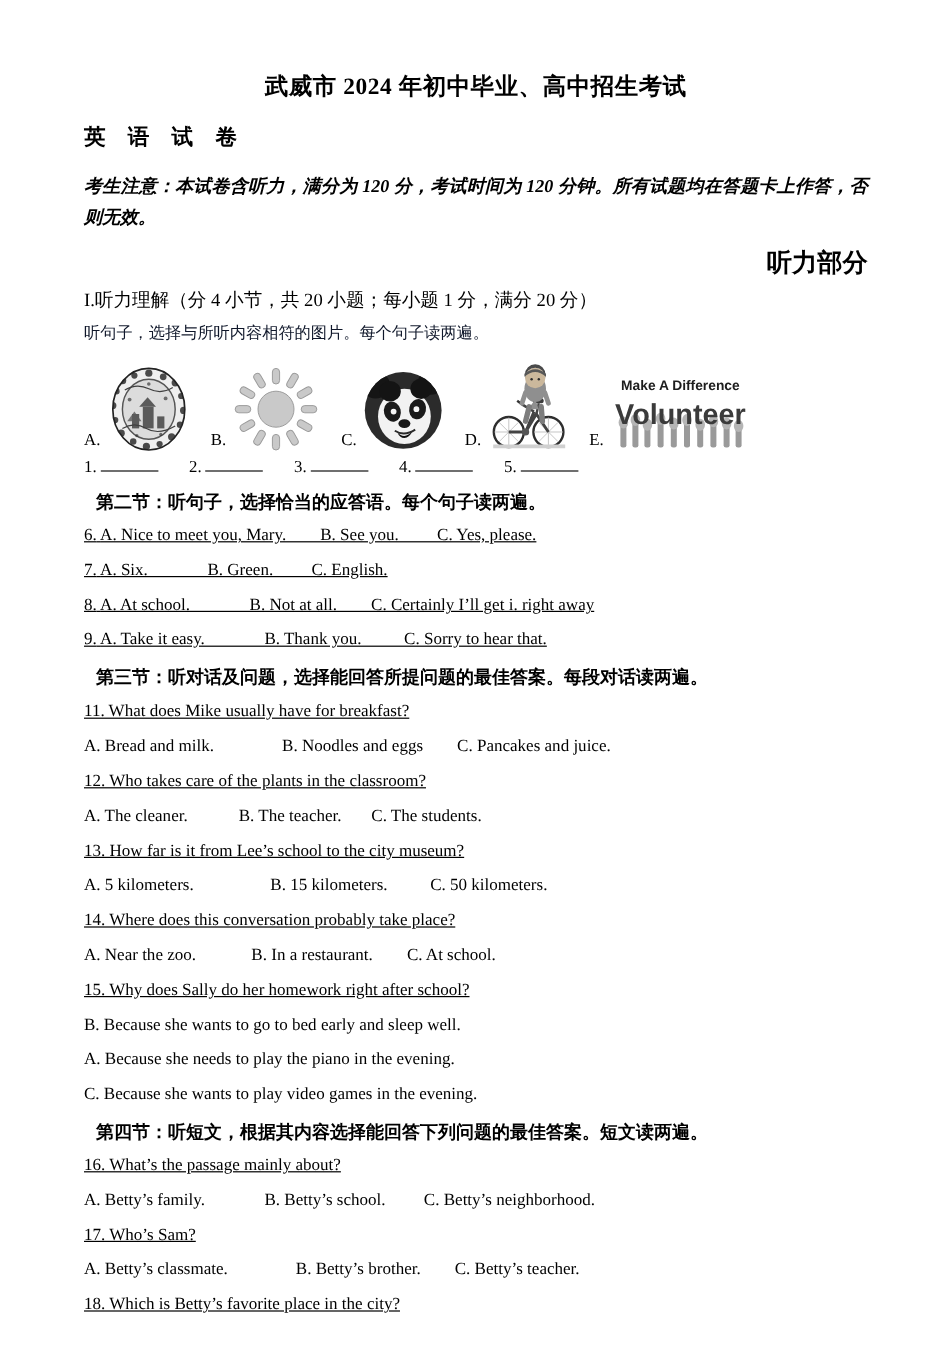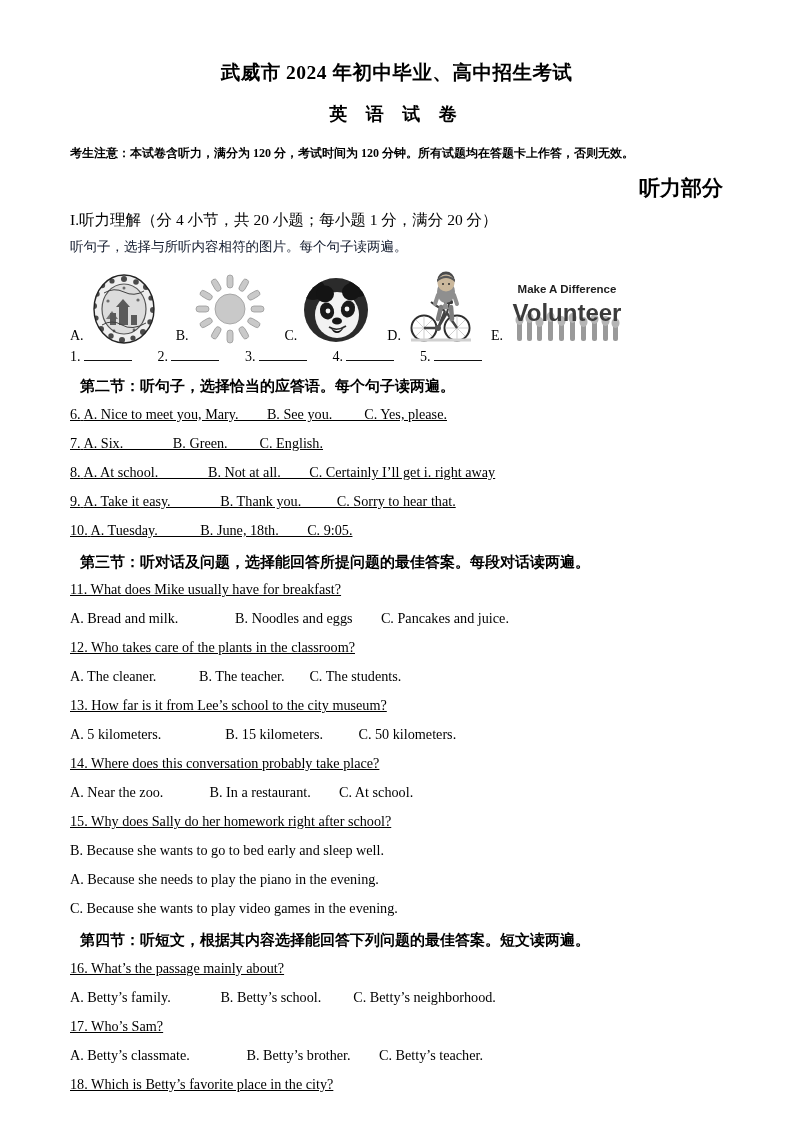--- a/index.html
+++ b/index.html
@@ -33,33 +33,34 @@
   
   .doc-title {
     text-align: center;
     font-weight: bold;
     font-size: 19.5px;
     letter-spacing: 0.5px;
     margin: 0 0 18px 0;
     line-height: 1.3;
   }
   .doc-subtitle {
-    text-align: center;
+    text-align: left;
     font-weight: bold;
     font-size: 18px;
     letter-spacing: 7px;
     margin: 0 0 16px 0;
     line-height: 1.3;
   }
   .notice {
     font-weight: bold;
-    font-size: 12px;
+    font-size: 15px;
     line-height: 1.75;
     margin: 0 0 10px 0;
     text-align: justify;
+    font-style: italic;
   }
   .part-title {
     text-align: right;
     font-weight: bold;
     font-size: 21px;
     margin: 0 0 6px 0;
   }
   .sec-head {
     font-weight: normal;
     font-size: 15.5px;
@@ -341,21 +342,20 @@
         <span class="blank-line"></span>
       </span>
     </div>
 
     <div class="sec-head-sm">第二节：听句子，选择恰当的应答语。每个句子读两遍。</div>
 
     <div class="q-line"><span class="tx">6.</span> <span class="tx">A. Nice to meet you, Mary.        B. See you.         C. Yes, please.</span></div>
     <div class="q-line"><span class="tx">7.</span> <span class="tx">A. Six.              B. Green.         C. English.</span></div>
     <div class="q-line"><span class="tx">8.</span> <span class="tx">A. At school.              B. Not at all.        C. Certainly I’ll get i. right away</span></div>
     <div class="q-line"><span class="tx">9.</span> <span class="tx">A. Take it easy.              B. Thank you.          C. Sorry to hear that.</span></div>
-    <div class="q-line"><span class="tx">10.</span> <span class="tx">A. Tuesday.            B. June, 18th.        C. 9:05.</span></div>
 
     <div class="sec-head-sm">第三节：听对话及问题，选择能回答所提问题的最佳答案。每段对话读两遍。</div>
 
     <div class="q-line">11. What does Mike usually have for breakfast?</div>
     <div class="opt-line">A. Bread and milk.                B. Noodles and eggs        C. Pancakes and juice.</div>
 
     <div class="q-line">12. Who takes care of the plants in the classroom?</div>
     <div class="opt-line">A. The cleaner.            B. The teacher.       C. The students.</div>
 
     <div class="q-line">13. How far is it from Lee’s school to the city museum?</div>

